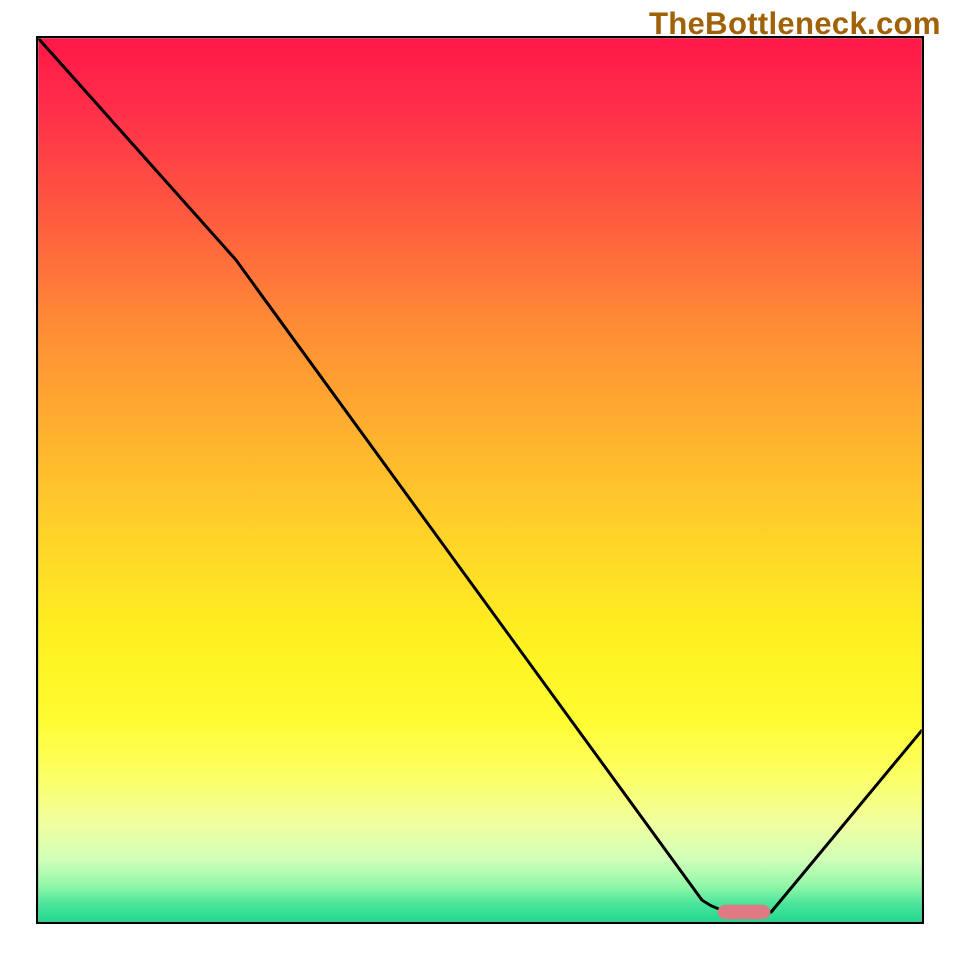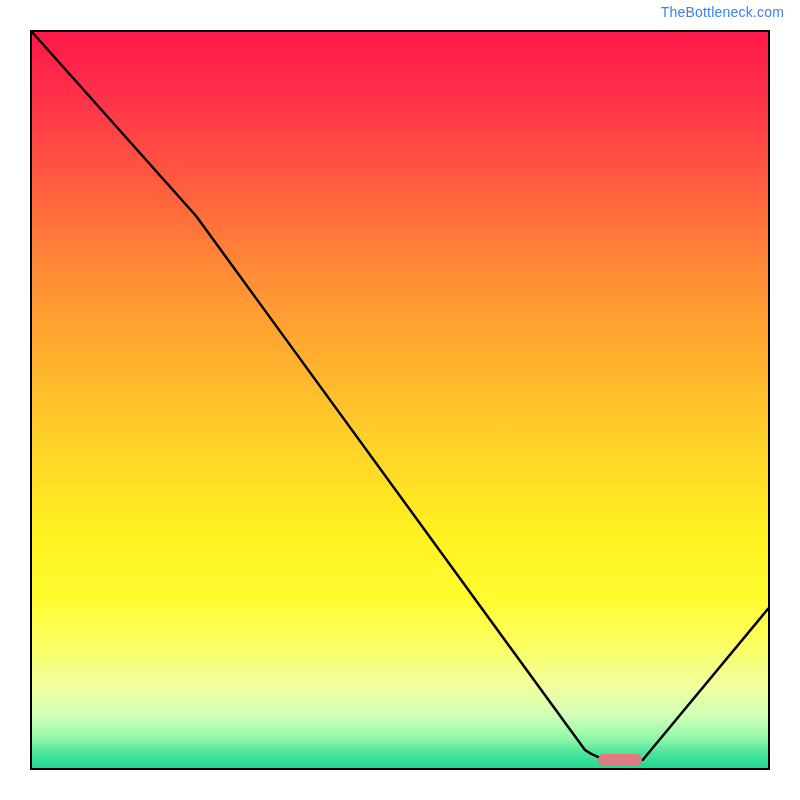--- a/index.html
+++ b/index.html
@@ -7,23 +7,23 @@
     width: 800px;
     height: 800px;
     background: #ffffff;
     position: relative;
     font-family: Arial, sans-serif;
   }
   .watermark {
     position: absolute;
     top: 4px;
     right: 16px;
-    font-size: 14px;
-    color: #3b82f6;
-    font-weight: normal;
+    font-size: 26px;
+    color: #a16207;
+    font-weight: bold;
     letter-spacing: 0.2px;
     z-index: 10;
   }
   .chart-box {
     position: absolute;
     top: 30px;
     left: 30px;
     width: 740px;
     height: 740px;
     border: 2px solid #000;

